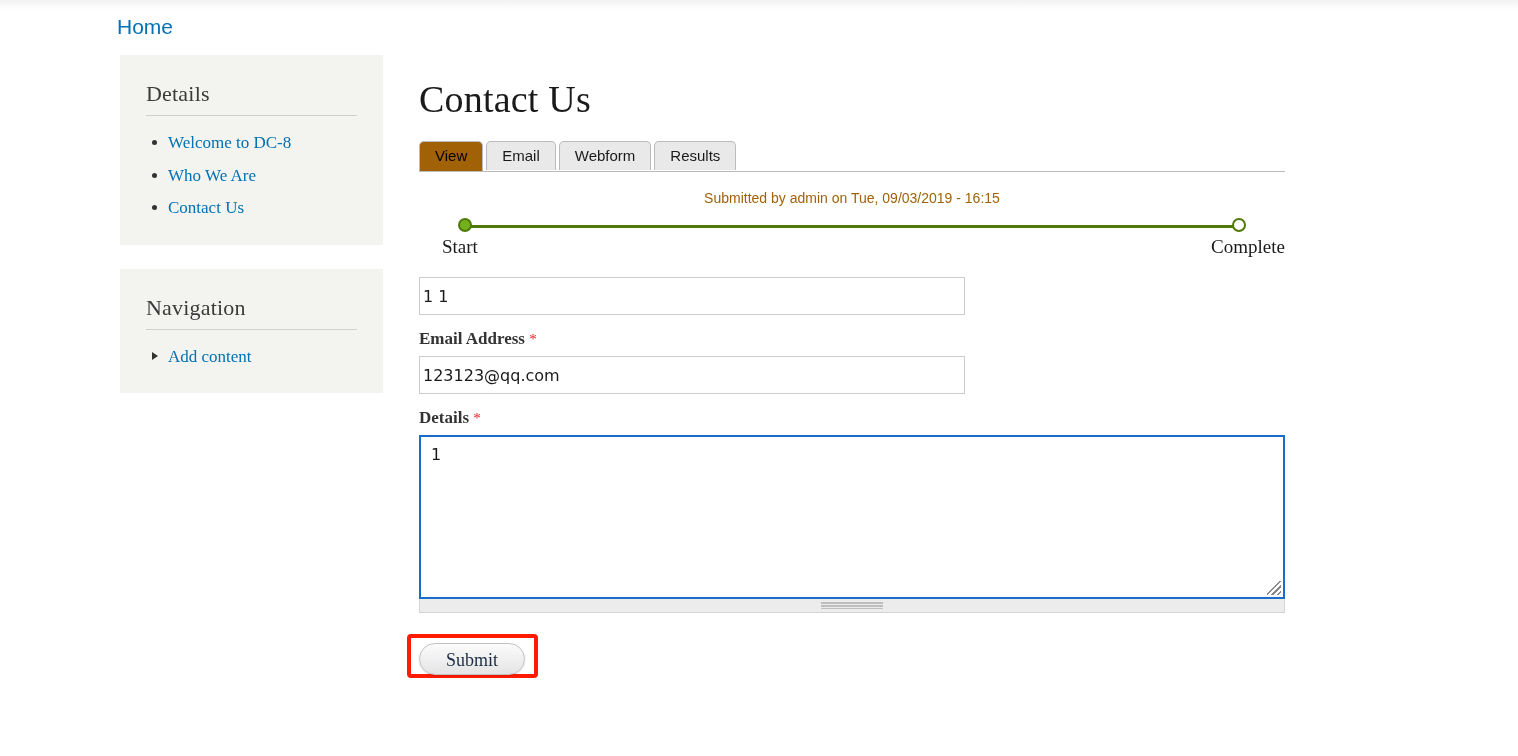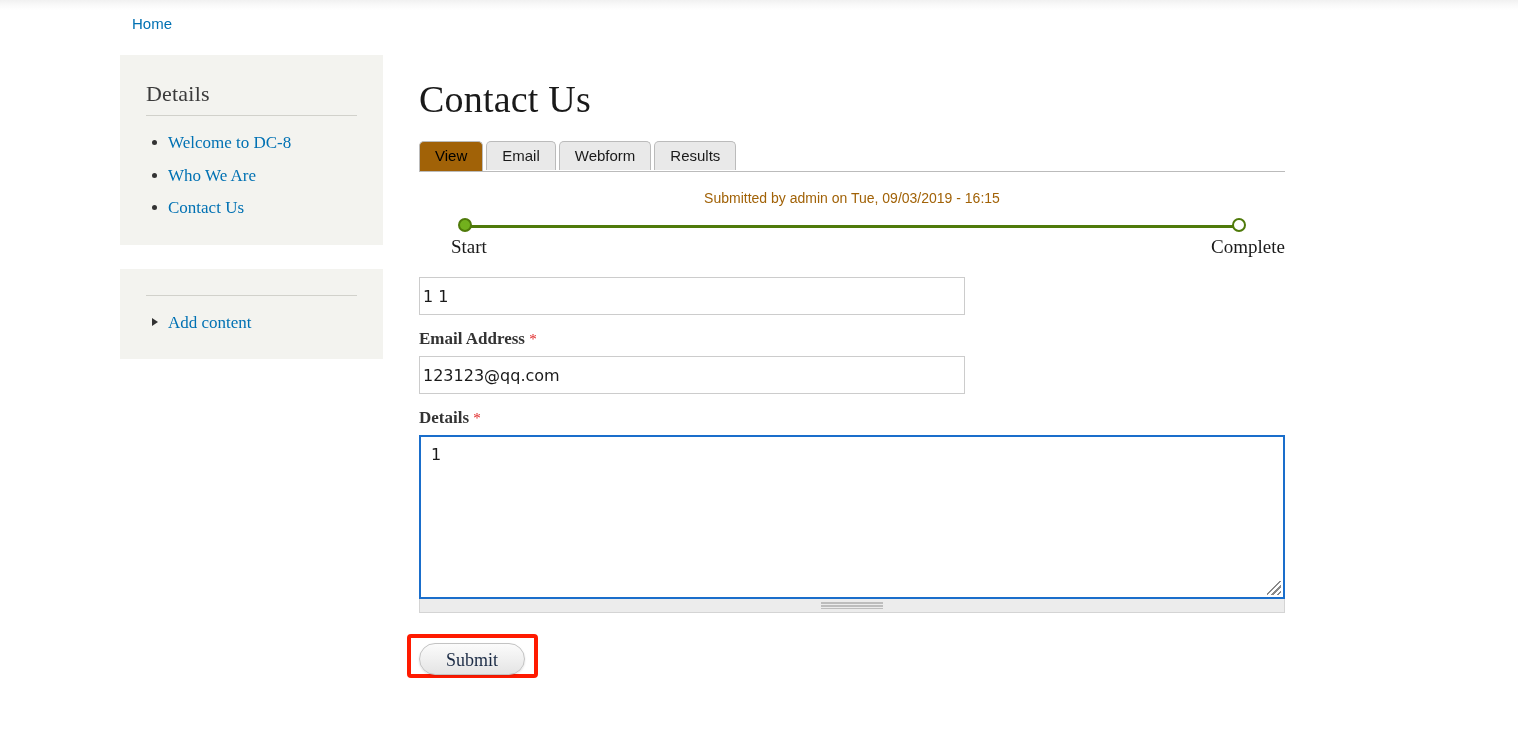--- a/index.html
+++ b/index.html
@@ -29,24 +29,24 @@
   .page {
     position: absolute;
     top: 0; left: 0;
     width: 1518px;
     height: 756px;
   }
 
   
   .breadcrumb {
     position: absolute;
-    left: 132px;
+    left: 117px;
     top: 15px;
     font-family: "Liberation Sans", sans-serif;
-    font-size: 15px;
+    font-size: 21px;
   }
   .breadcrumb a {
     color: #0071b3;
     text-decoration: none;
   }
 
   
   .sidebar {
     position: absolute;
     left: 120px;
@@ -199,21 +199,21 @@
   }
   .progress-node.done { background: #72b01d; left: 39px; }
   .progress-node.todo { background: #ffffff; right: 39px; }
   .progress-label {
     position: absolute;
     top: 18px;
     font-family: "Liberation Serif", serif;
     font-size: 19px;
     color: #1a1a1a;
   }
-  .progress-label.start { left: 32px; text-align: center; }
+  .progress-label.start { left: 23px; text-align: center; }
   .progress-label.end { right: 0px; }
 
   
   .field { margin-top: 14px; }
   .field-label {
     font-family: "Liberation Serif", serif;
     font-weight: bold;
     font-size: 17px;
     color: #333;
     margin-bottom: 7px;
@@ -352,20 +352,21 @@
         <li class="bullet-dot">
           <a href="#">Who We Are</a>
         </li>
         <li class="bullet-dot">
           <a href="#">Contact Us</a>
         </li>
       </ul>
     </section>
 
     <section class="block">
+      <h2 class="block-title">Navigation</h2>
       <div class="block-rule"></div>
       <ul>
         <li class="bullet-arrow">
           <a href="#">Add content</a>
         </li>
       </ul>
     </section>
 
   </aside>
 

